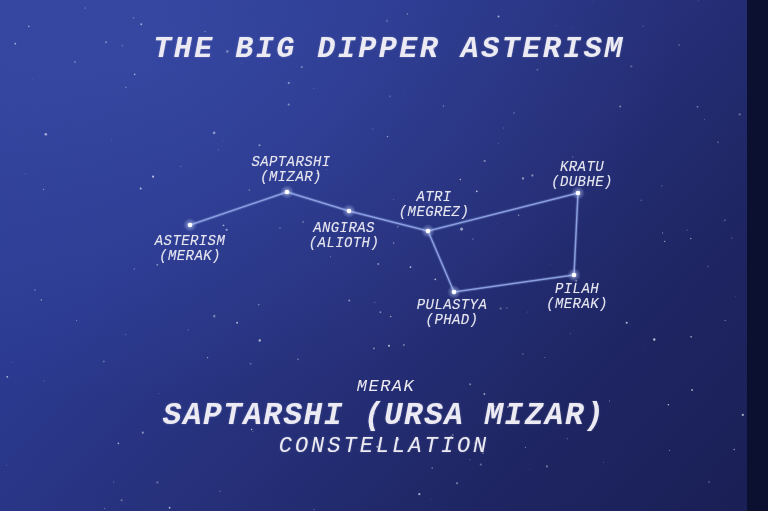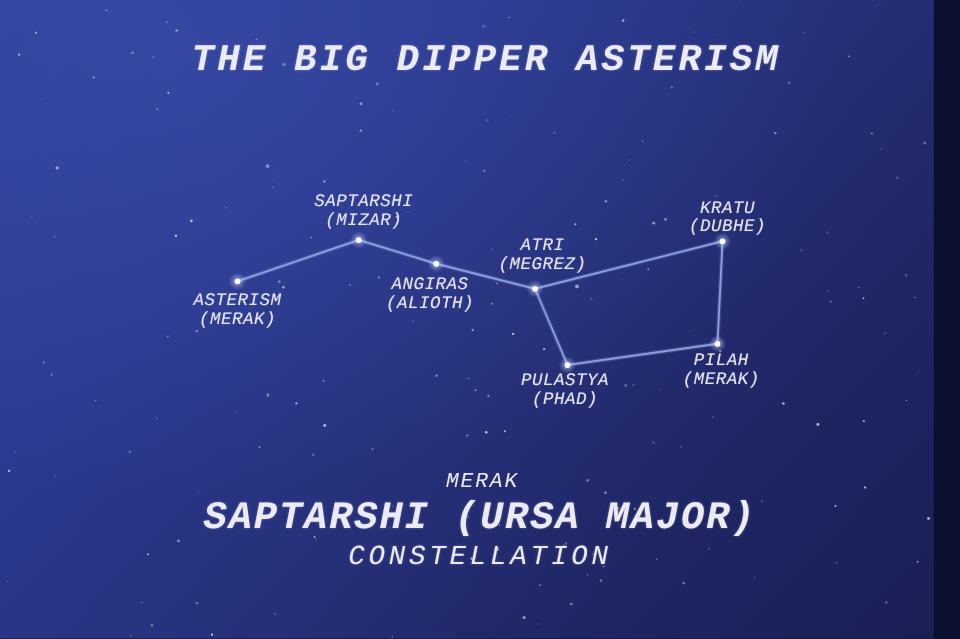--- a/index.html
+++ b/index.html
@@ -294,16 +294,16 @@
         <div>PULASTYA</div>
         <div>(PHAD)</div>
       </div>
       <div class="star-label" style="left: 577px; top: 297px;">
         <div>PILAH</div>
         <div>(MERAK)</div>
       </div>
     </div>
 
   <div class="abs from-line" style="left:386px; top:386px;">MERAK</div>
-  <div class="abs footer-main" style="left:384px; top:415px;">SAPTARSHI (URSA MAJOR)</div>
+  <div class="abs footer-main" style="left:384px; top:415px;">SAPTARSHI (URSA MIZAR)</div>
   <div class="abs footer-sub" style="left:384px; top:446px;">CONSTELLATION</div>
 
 </div>
 
 </body></html>

